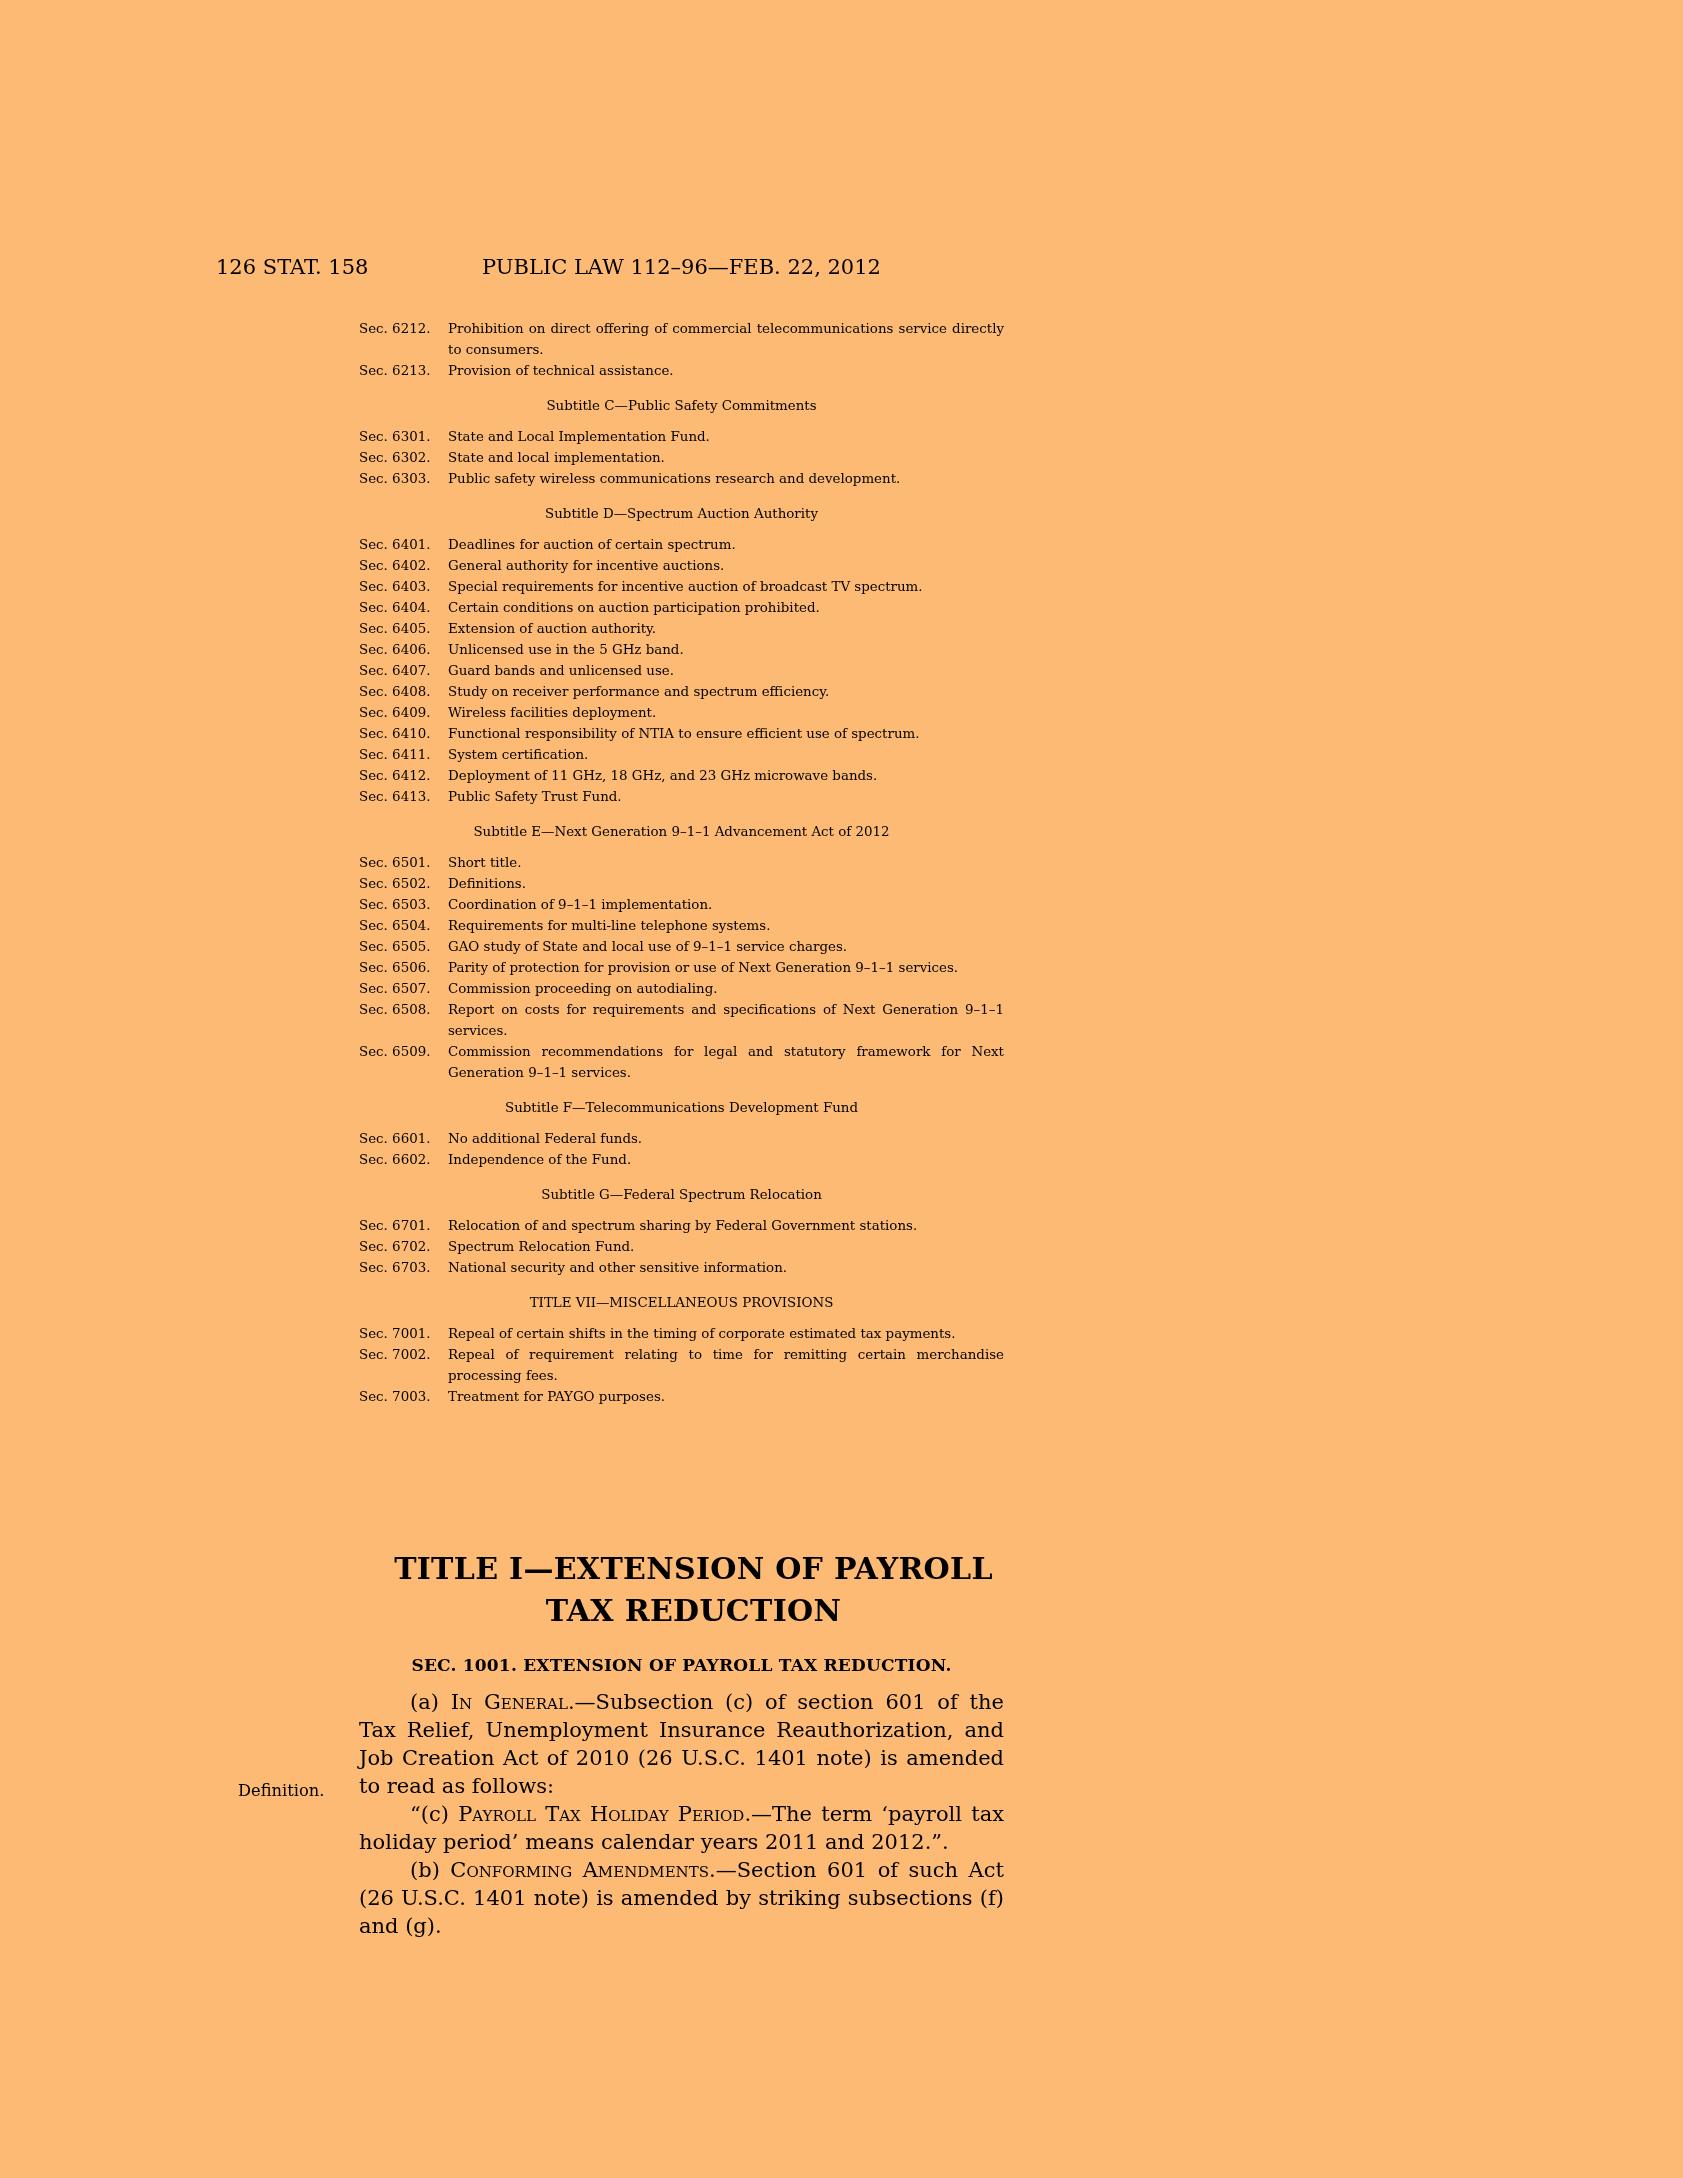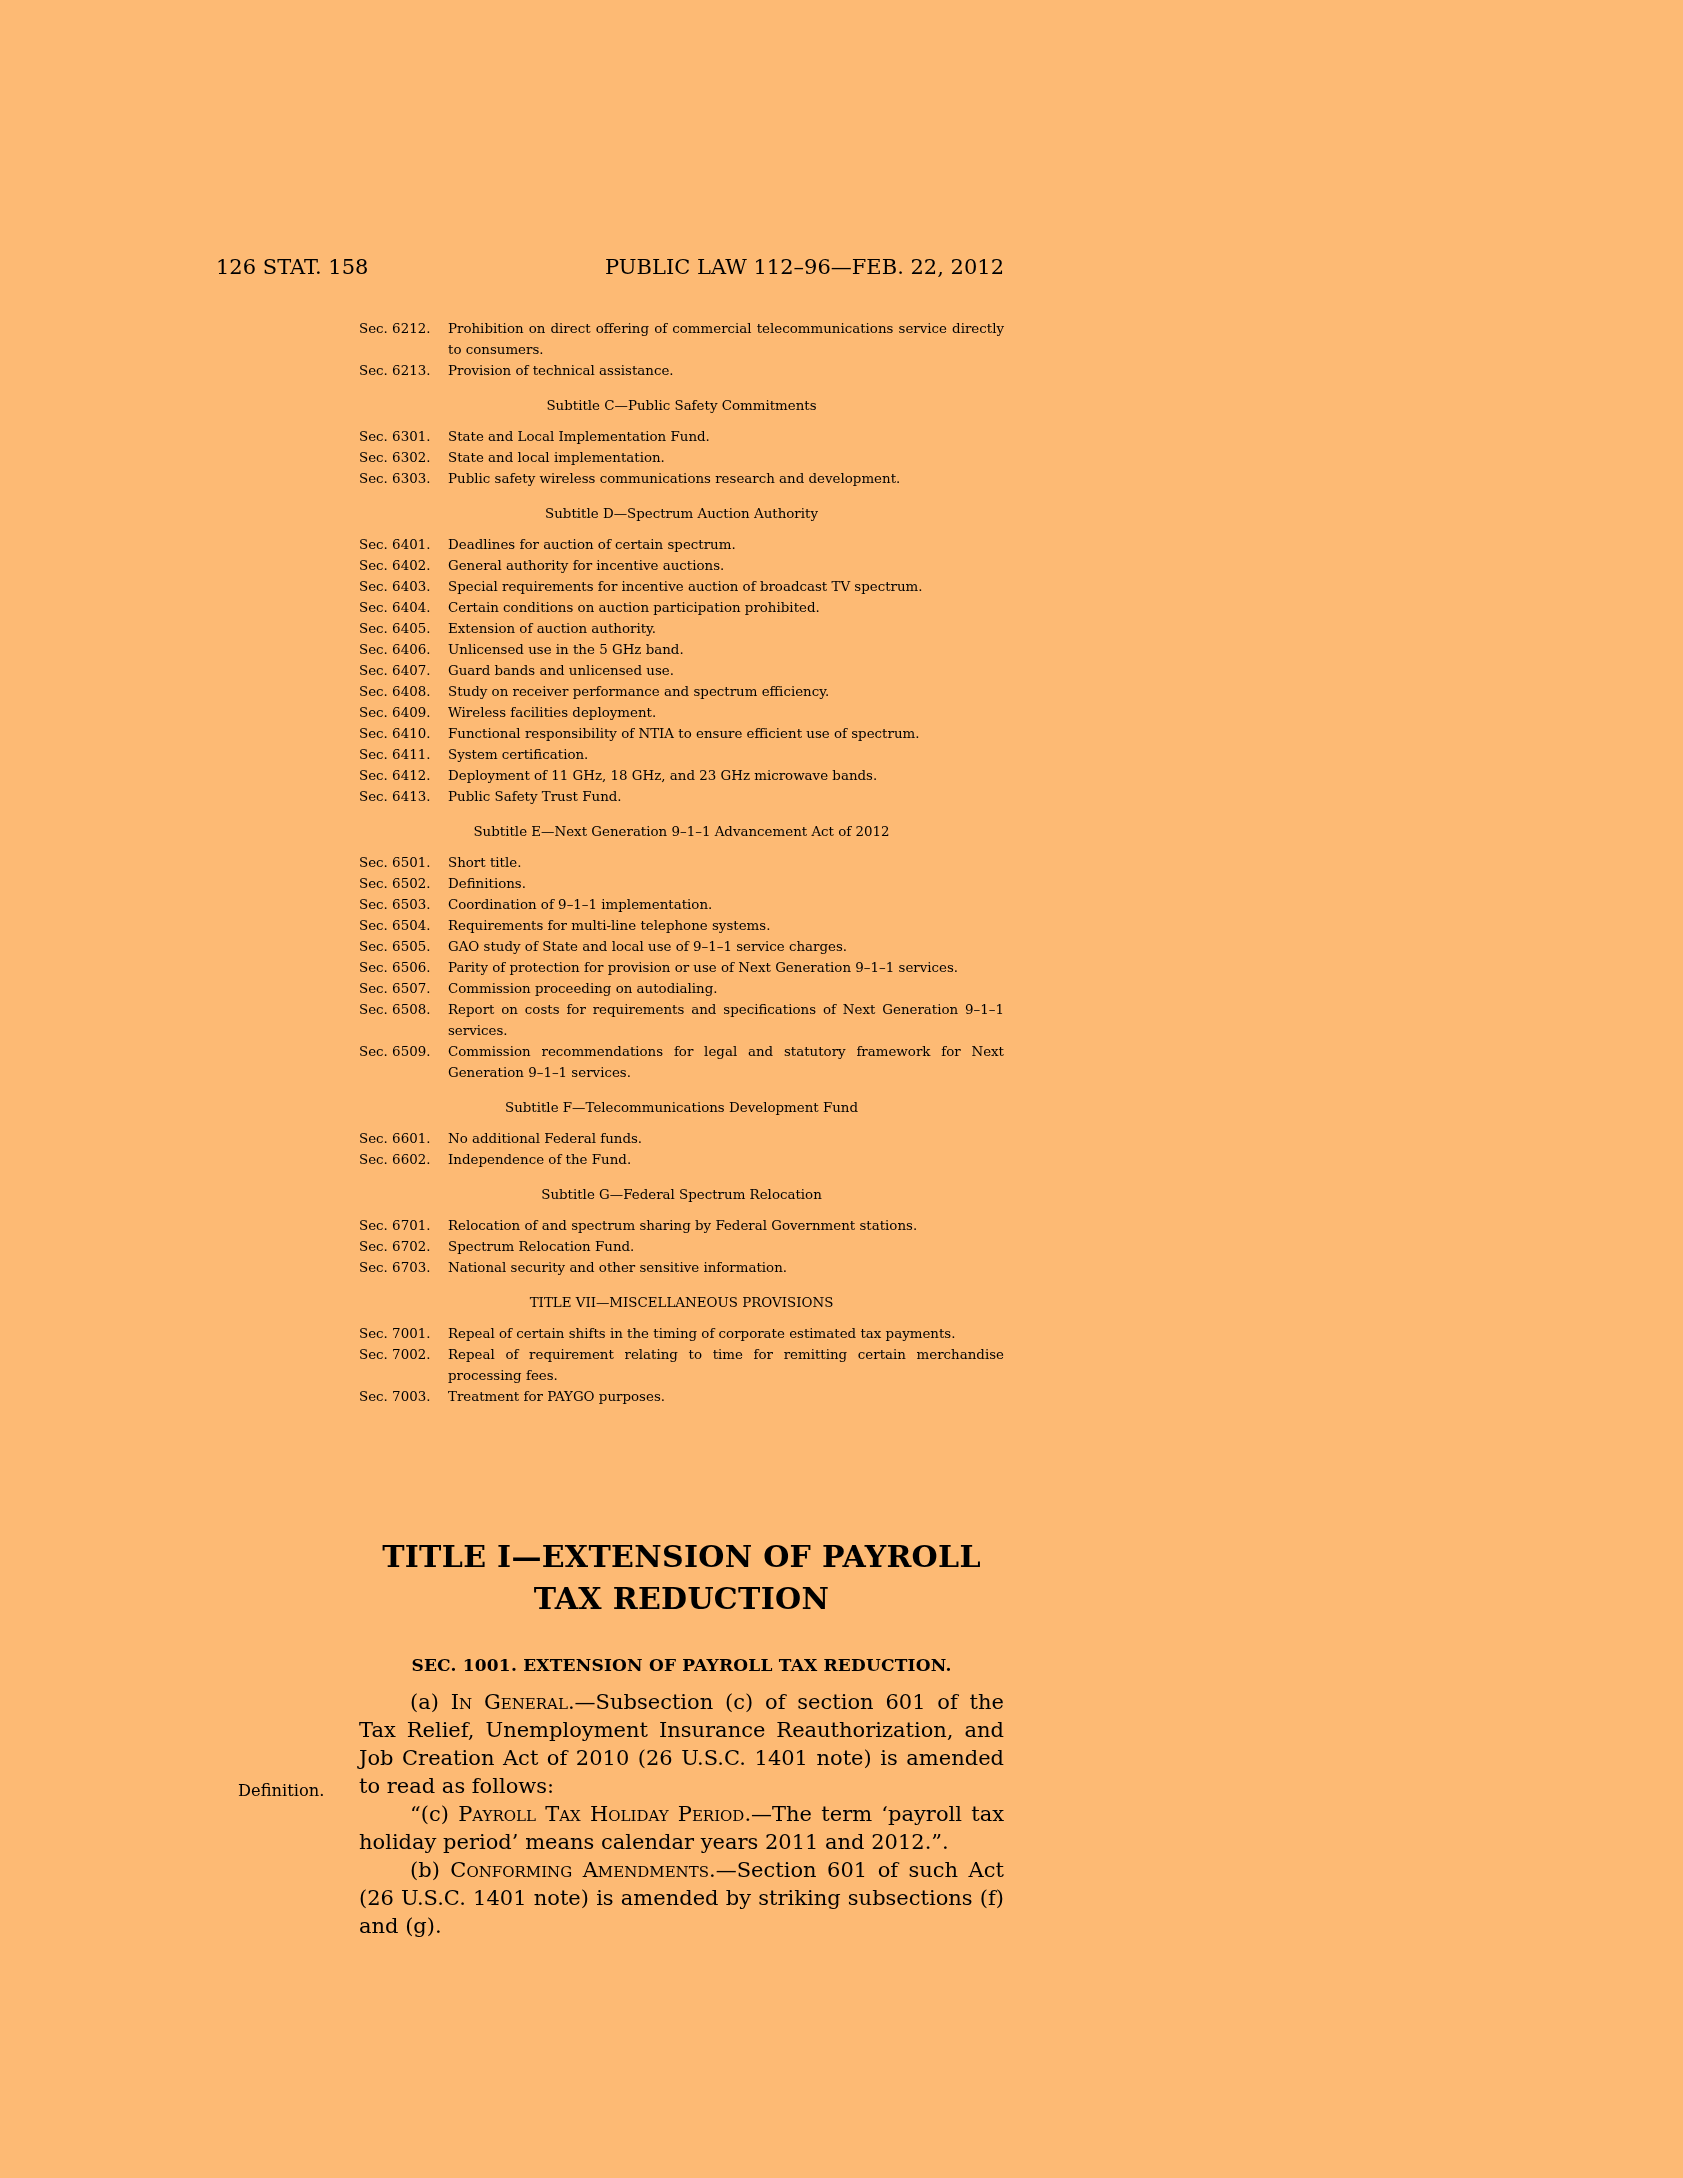--- a/index.html
+++ b/index.html
@@ -7,30 +7,30 @@
     position:relative;
     width:1683px; height:2178px;
     background:#fdba74;
     color:#000;
     font-family:"DejaVu Serif","Liberation Serif",serif;
     overflow:hidden;
     padding-left:24px;
   }
   .running-head { position:absolute; top:255px; left:0; width:1683px; }
   .stat-num { position:absolute; left:216px; top:0; font-size:21px; white-space:nowrap; }
-  .law-title { position:absolute; left:359px; top:0; width:645px; text-align:right; font-size:21px; white-space:nowrap; }
+  .law-title { position:absolute; left:359px; top:0; width:645px; text-align:center; font-size:21px; white-space:nowrap; }
   .toc {
     position:absolute; left:359px; top:318px; width:645px;
     font-size:13.4px; line-height:21px;
   }
   .toc-entry { text-align:justify; padding-left:89px; text-indent:-89px; }
   .toc-num { display:inline-block; width:89px; text-indent:0; }
   .toc-subtitle, .toc-title { text-align:center; margin:14px 0 10px 0; padding-left:0; text-indent:0; }
   .title-heading {
-    position:absolute; left:359px; top:1536px; width:645px; margin:0;
+    position:absolute; left:359px; top:1536px; width:645px; margin:12px;
     text-align:center; font-size:30px; font-weight:bold; line-height:42px;
     letter-spacing:0.3px;
   }
   .sec-heading {
     position:absolute; left:359px; top:1655px; width:645px; margin:0;
     font-size:17px; font-weight:bold; letter-spacing:0.2px;text-align:center;
   }
   .body-text {
     position:absolute; left:359px; top:1688px; width:645px;
     font-size:21px; line-height:28px; text-align:justify;

